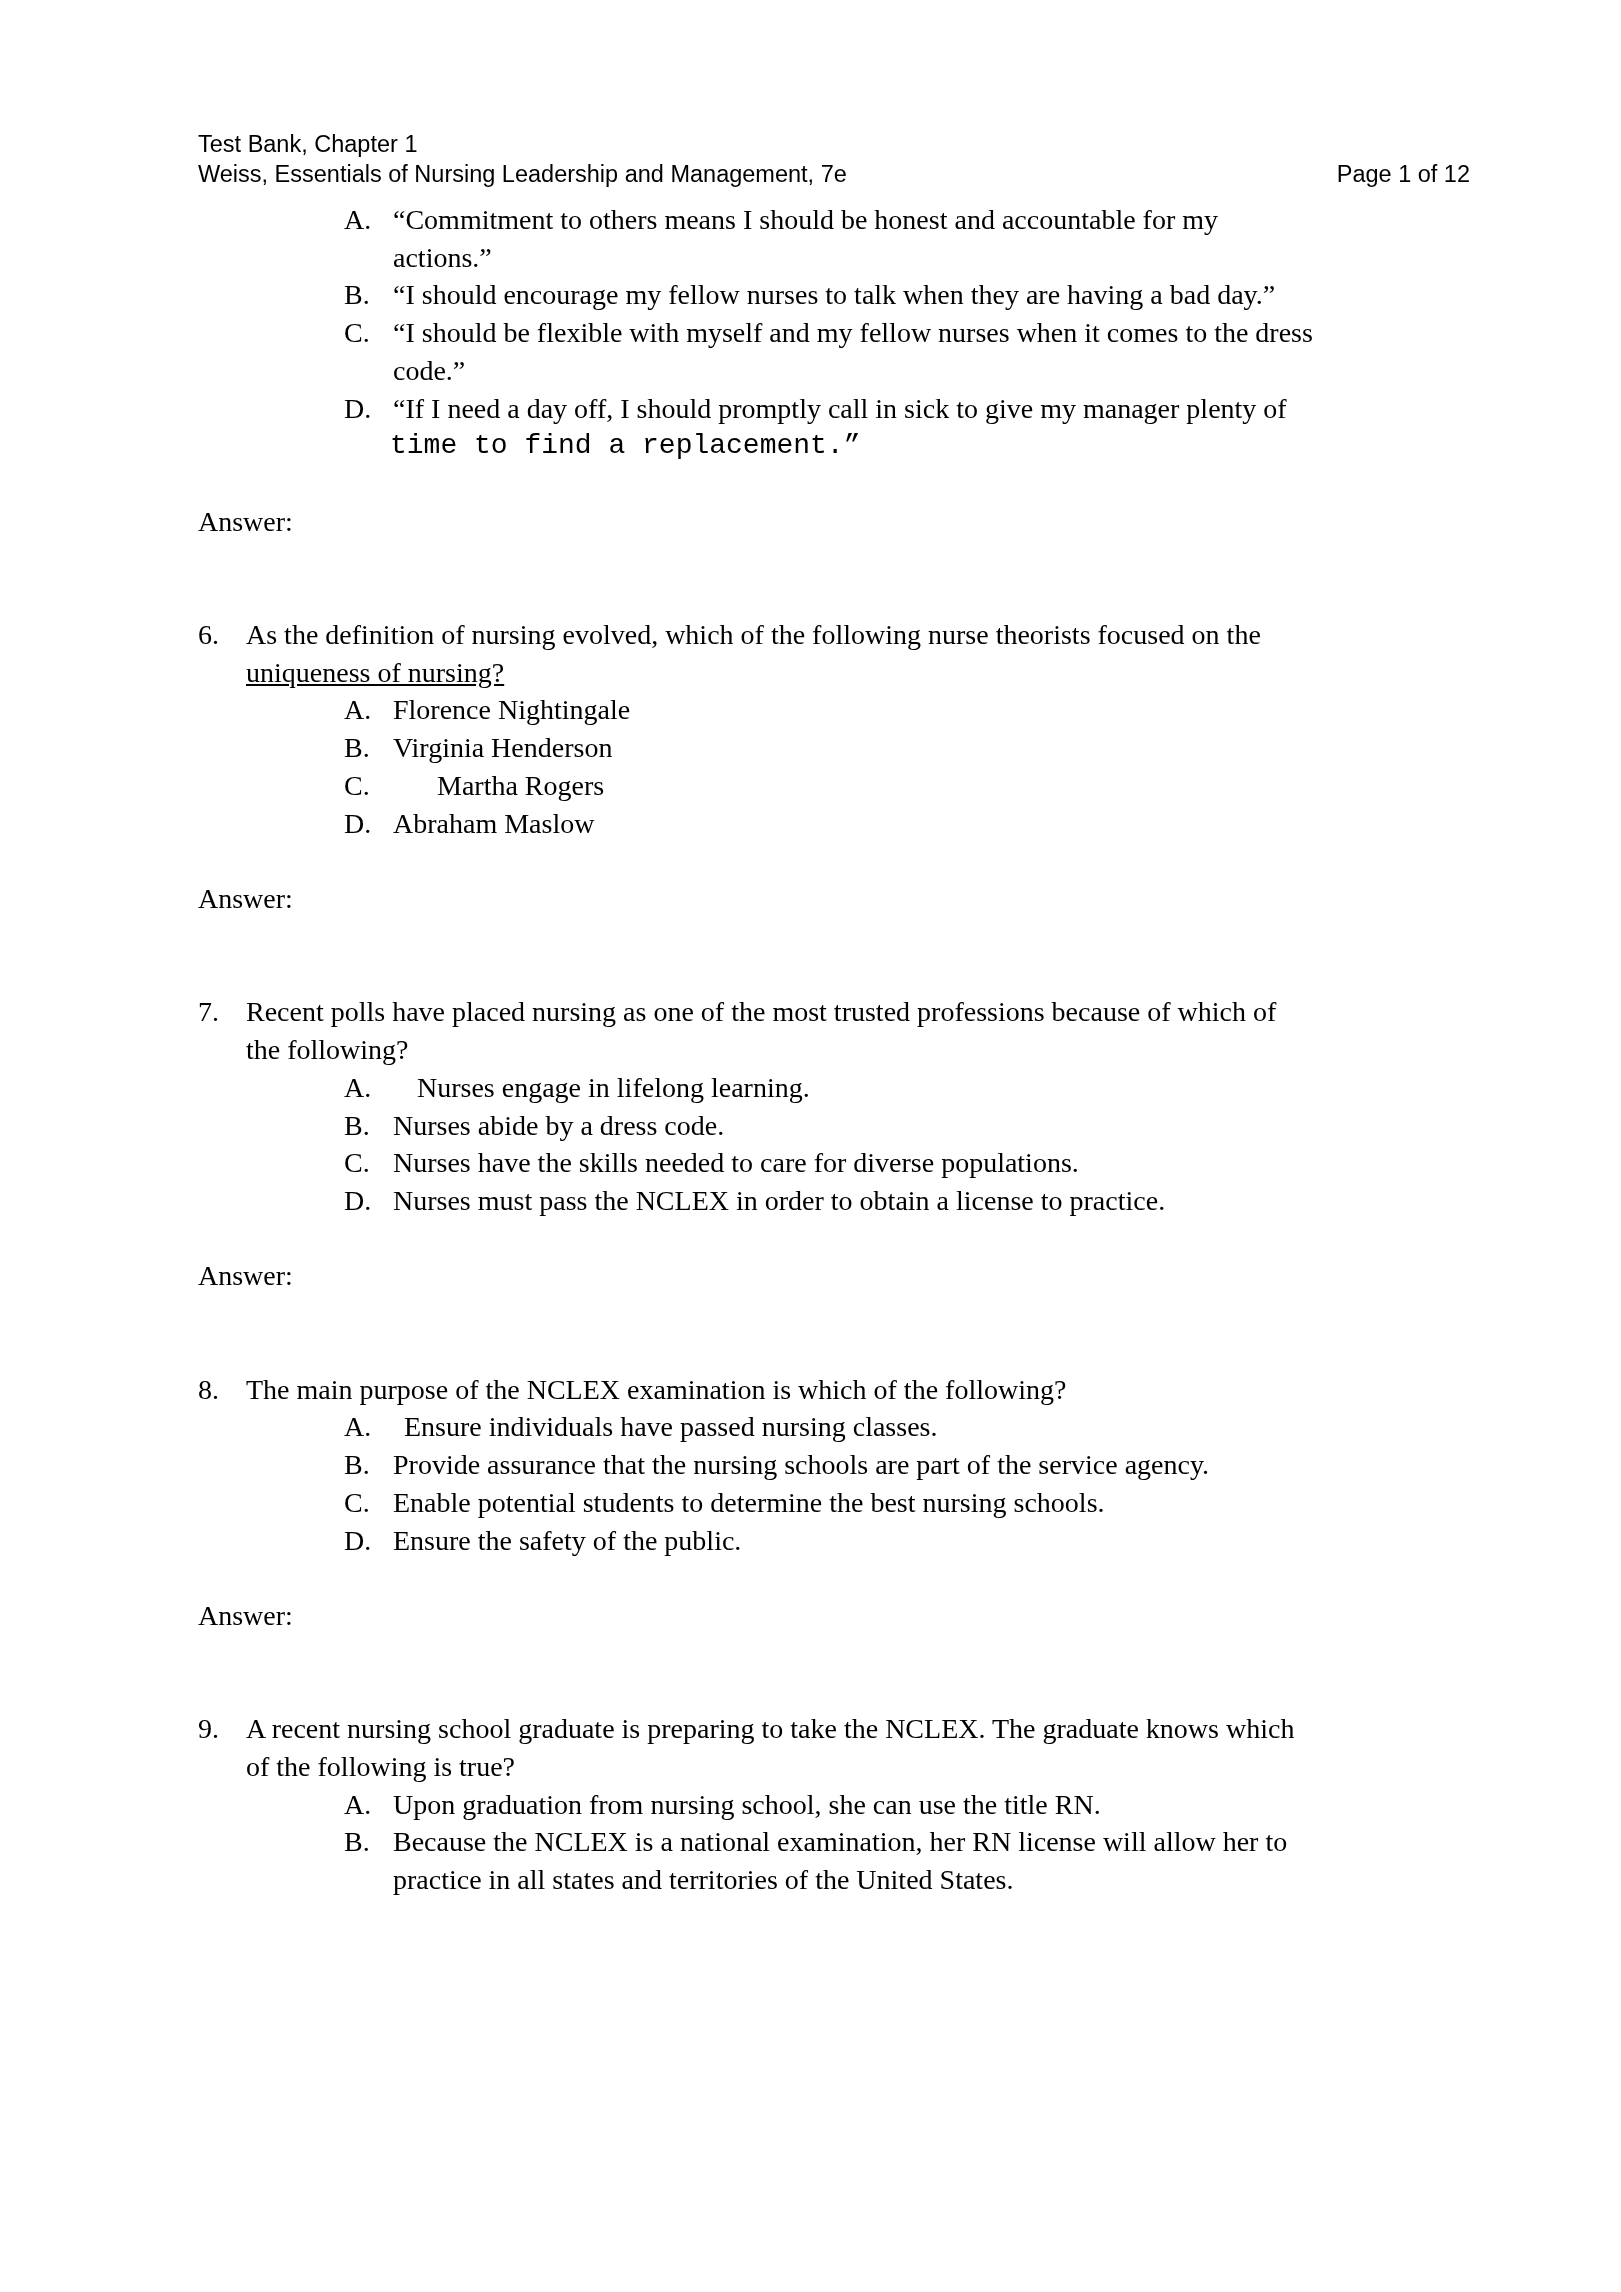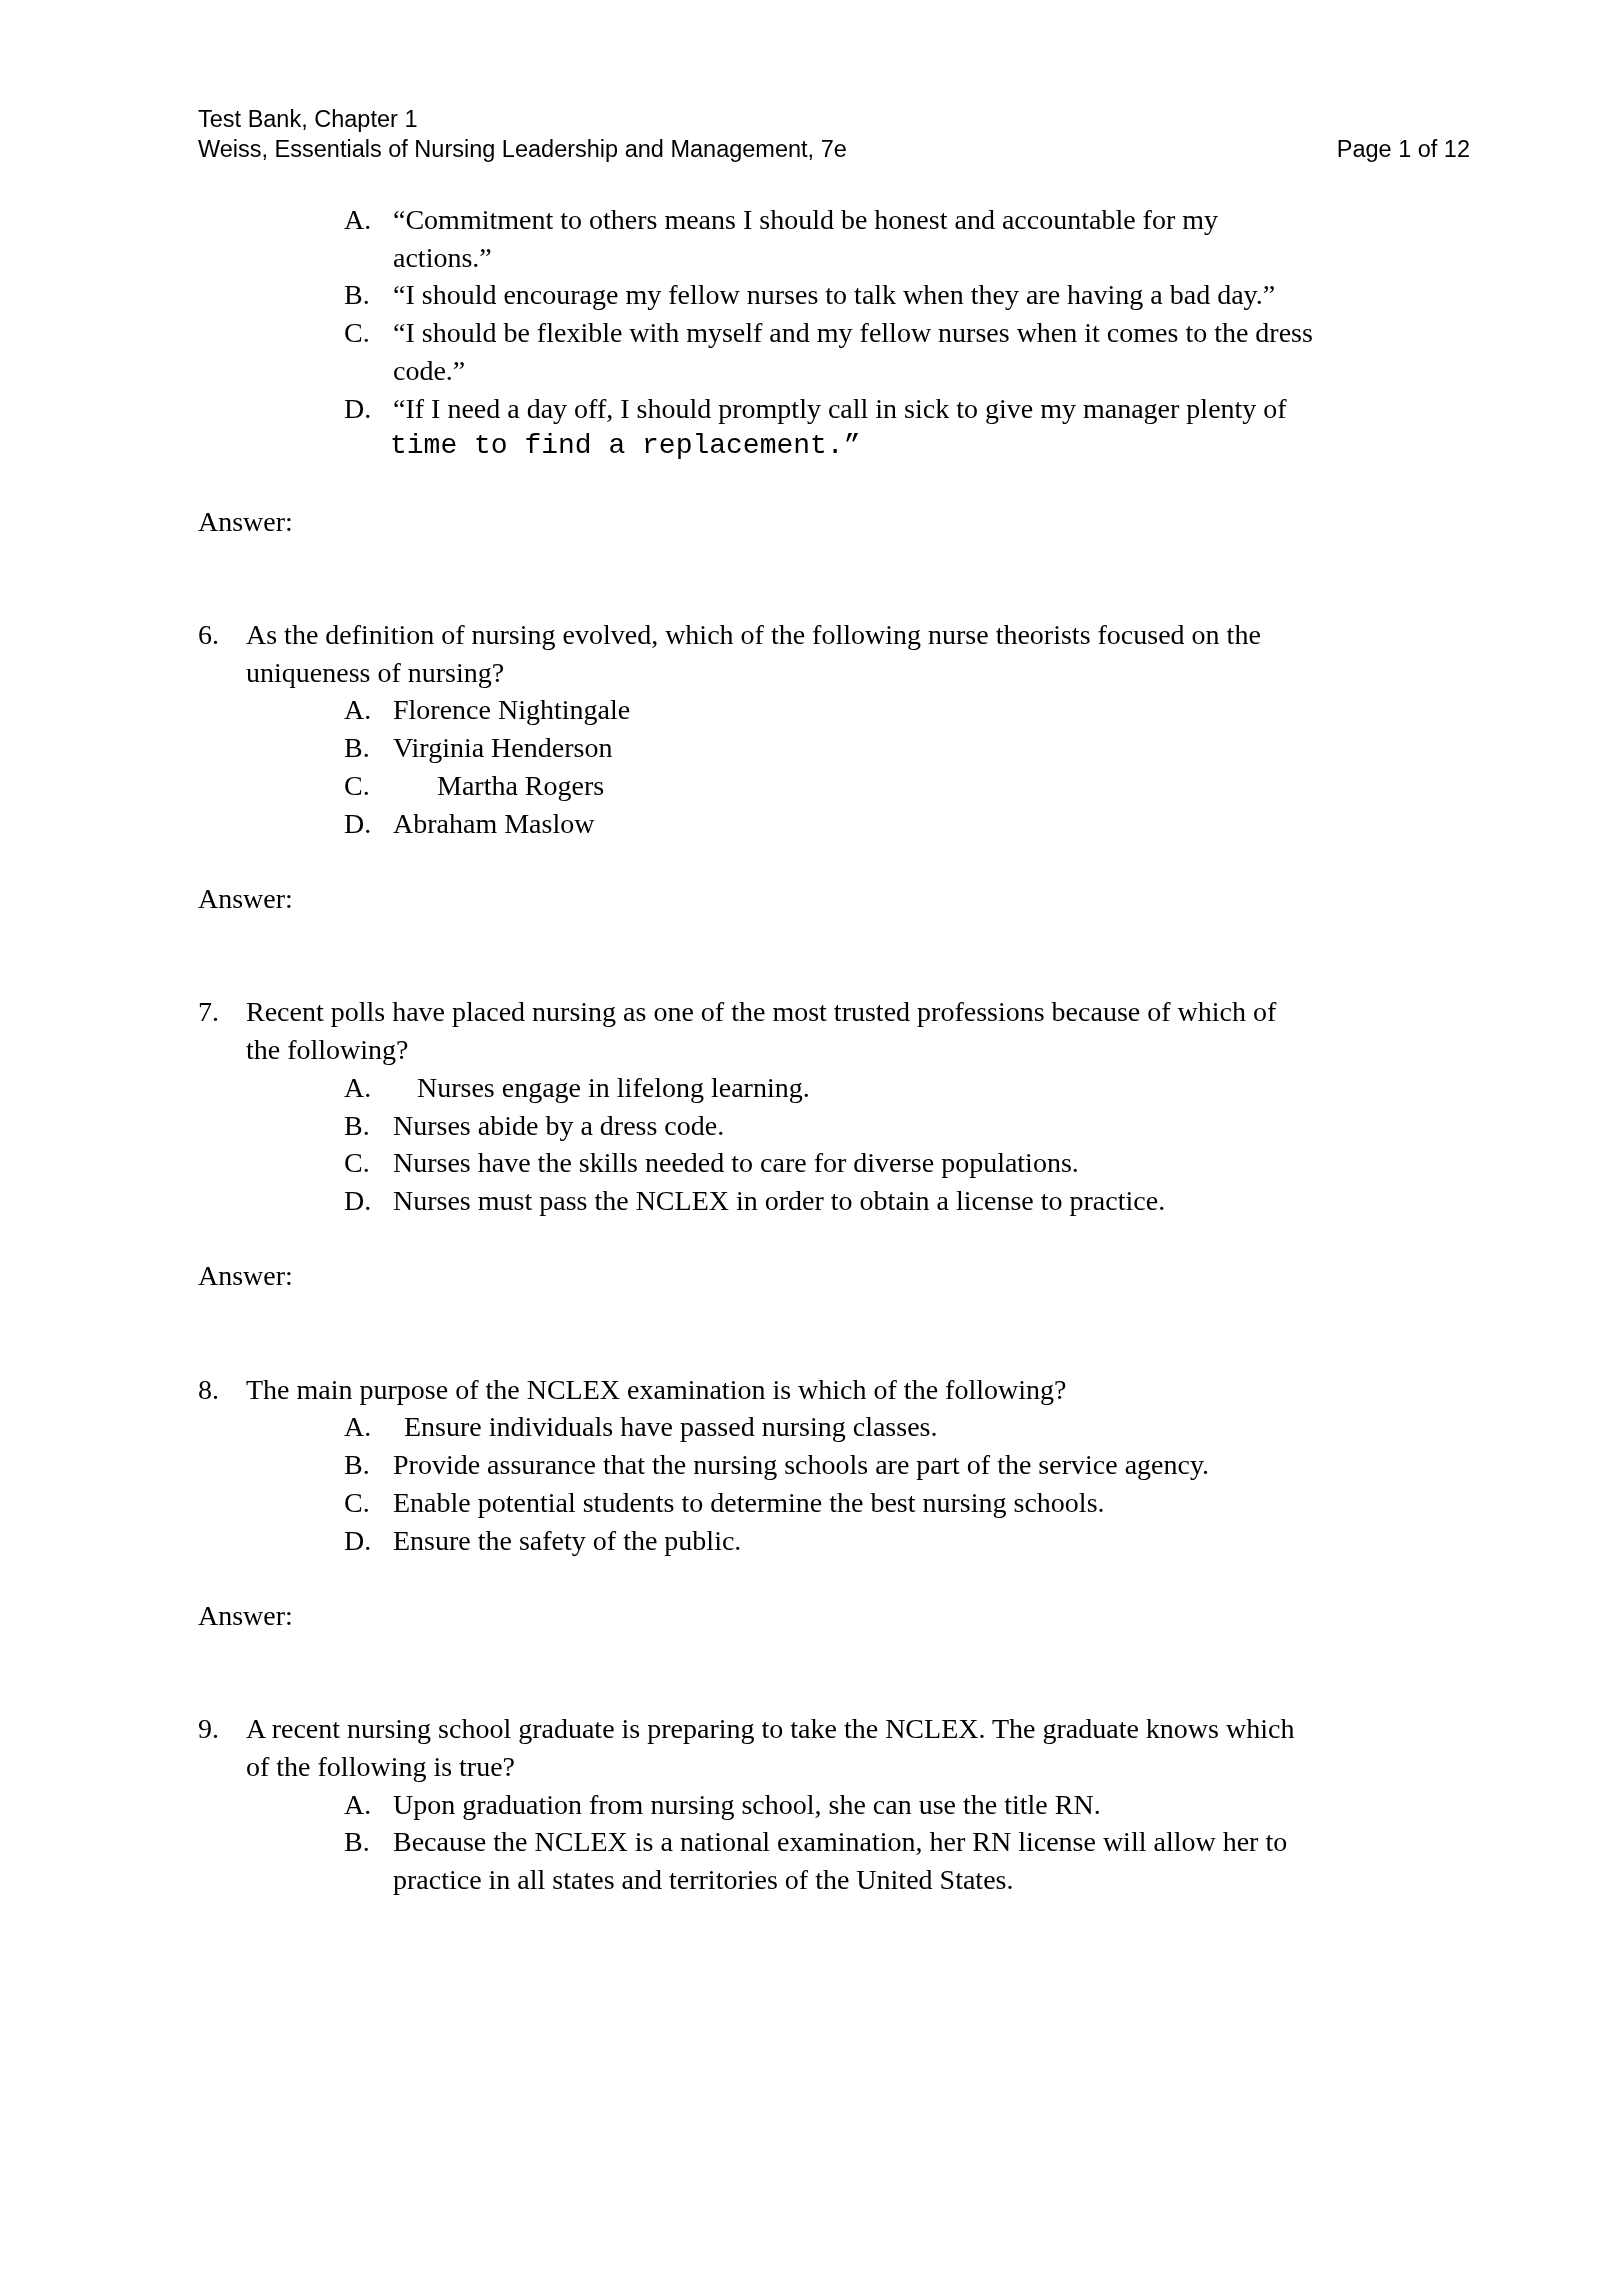--- a/index.html
+++ b/index.html
@@ -1,19 +1,19 @@
 <!DOCTYPE html>
 <html><head>
 <meta charset="utf-8">
 <style>
   html, body { margin:0; padding:0; background:#ffffff; }
   body { width:1621px; height:2293px; position:relative; overflow:hidden; color:#000; }
   .page { position:absolute; left:0; top:0; width:1621px; height:2293px; background:#fff; }
   .header { position:absolute; left:198px; top:0; width:1272px; font-family:"Liberation Sans", sans-serif; font-size:23.5px; }
-  .hline { position:absolute; left:0; white-space:nowrap; line-height:23.5px; }
+  .hline { position:absolute; left:0; white-space:nowrap; line-height:23.5px;margin-top:25px; }
   .hline1 { top:108px; }
   .hline2 { top:138px; width:1272px; }
   .pagenum { position:absolute; right:0; top:0; }
   .body { position:absolute; left:198px; top:0; width:1274px; font-family:"Liberation Serif", serif; font-size:28px; }
   .line { position:absolute; white-space:nowrap; line-height:29px; }
   .lbl { position:absolute; white-space:nowrap; line-height:29px; }
 </style>
 </head>
 <body>
 
@@ -33,21 +33,21 @@
       <div class="line" style="left: 195px; top: 280px;">“I should encourage my fellow nurses to talk when they are having a bad day.”</div>
       <div class="lbl" style="left: 146px; top: 318px;">C.</div>
       <div class="line" style="left: 195px; top: 318px;">“I should be flexible with myself and my fellow nurses when it comes to the dress</div>
       <div class="line" style="left: 195px; top: 356px;">code.”</div>
       <div class="lbl" style="left: 146px; top: 394px;">D.</div>
       <div class="line" style="left: 195px; top: 394px;">“If I need a day off, I should promptly call in sick to give my manager plenty of</div>
       <div class="line" style="left: 192px; top: 431px; font-family: Liberation Mono, monospace;">time to find a replacement.”</div>
       <div class="line" style="left: 0px; top: 507px;">Answer:</div>
       <div class="lbl" style="left: 0px; top: 620px;">6.</div>
       <div class="line" style="left: 48px; top: 620px;">As the definition of nursing evolved, which of the following nurse theorists focused on the</div>
-      <div class="line" style="left: 48px; top: 658px;">uniqueness of nursing?</div>
+      <div class="line" style="left: 48px; top: 658px; text-decoration: underline;">uniqueness of nursing?</div>
       <div class="lbl" style="left: 146px; top: 695px;">A.</div>
       <div class="line" style="left: 195px; top: 695px;">Florence Nightingale</div>
       <div class="lbl" style="left: 146px; top: 733px;">B.</div>
       <div class="line" style="left: 195px; top: 733px;">Virginia Henderson</div>
       <div class="lbl" style="left: 146px; top: 771px;">C.</div>
       <div class="line" style="left: 195px; top: 771px; margin-left: 44px;">Martha Rogers</div>
       <div class="lbl" style="left: 146px; top: 809px;">D.</div>
       <div class="line" style="left: 195px; top: 809px;">Abraham Maslow</div>
       <div class="line" style="left: 0px; top: 884px;">Answer:</div>
       <div class="lbl" style="left: 0px; top: 997px;">7.</div>

